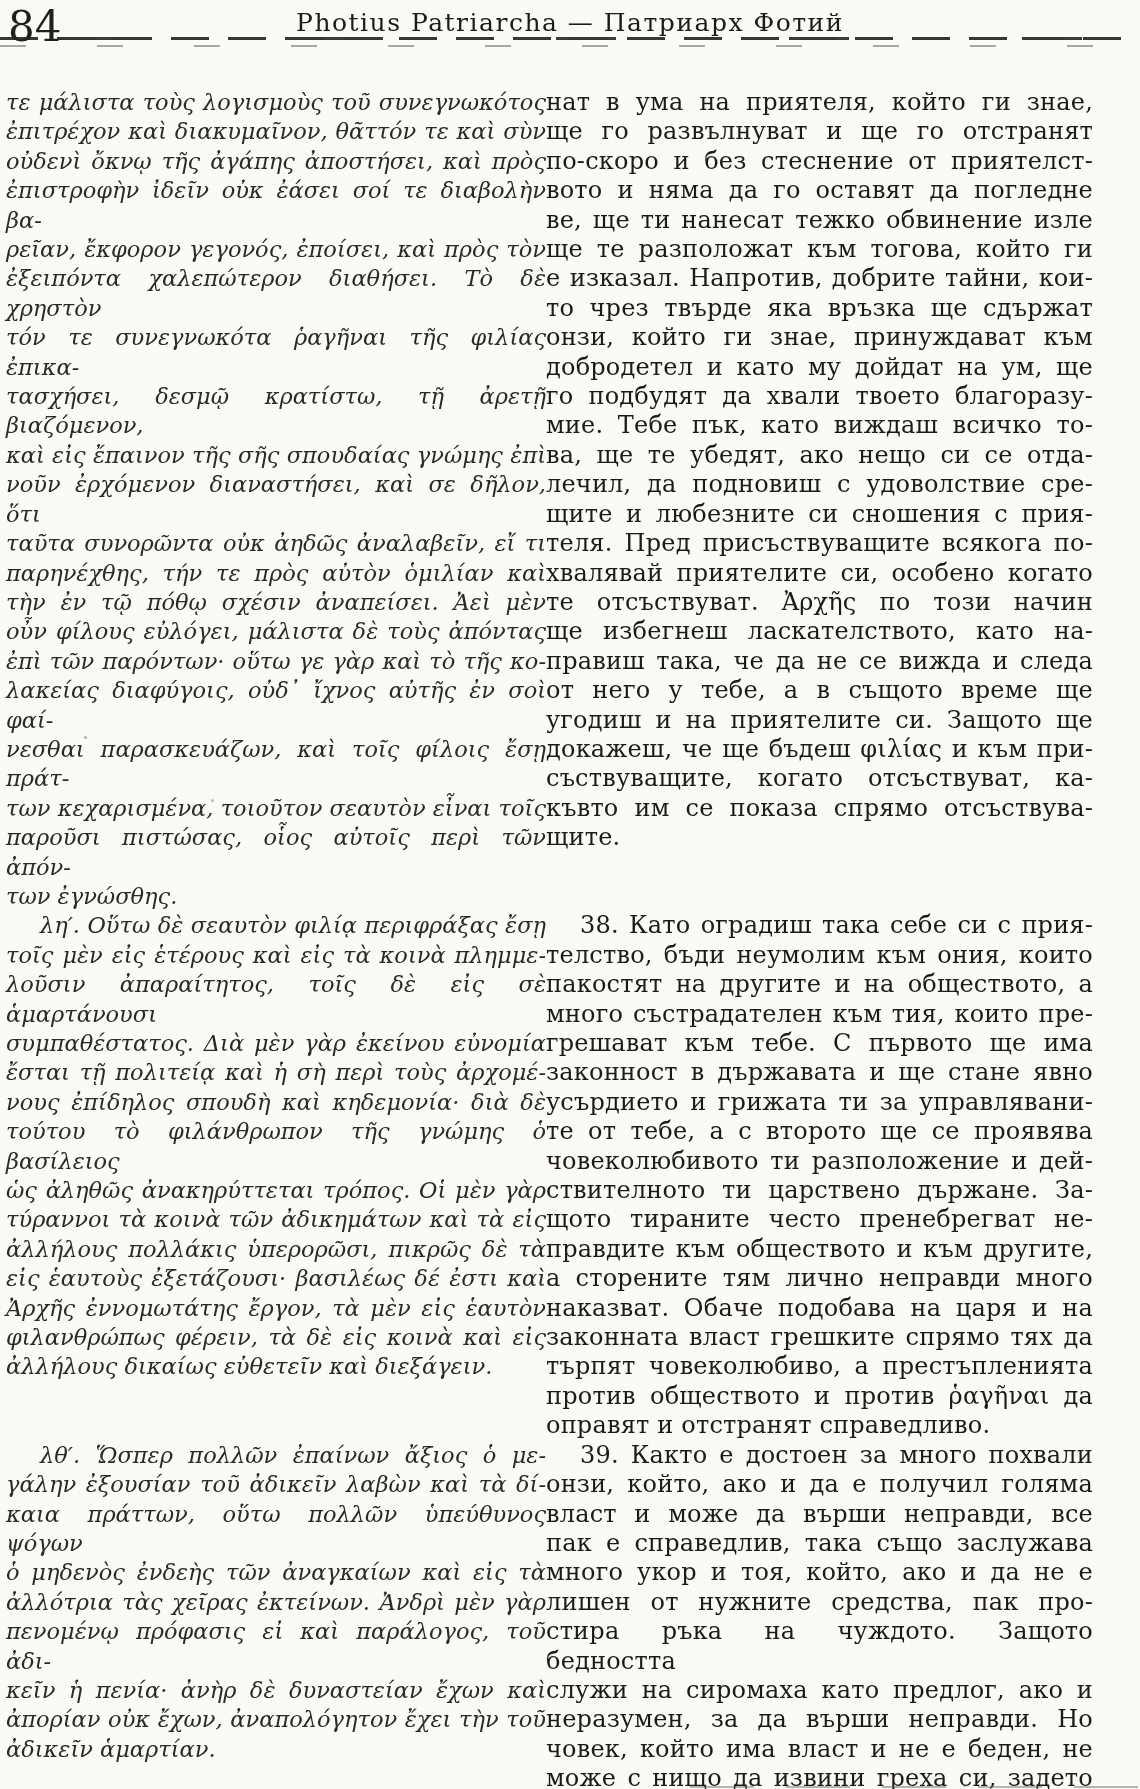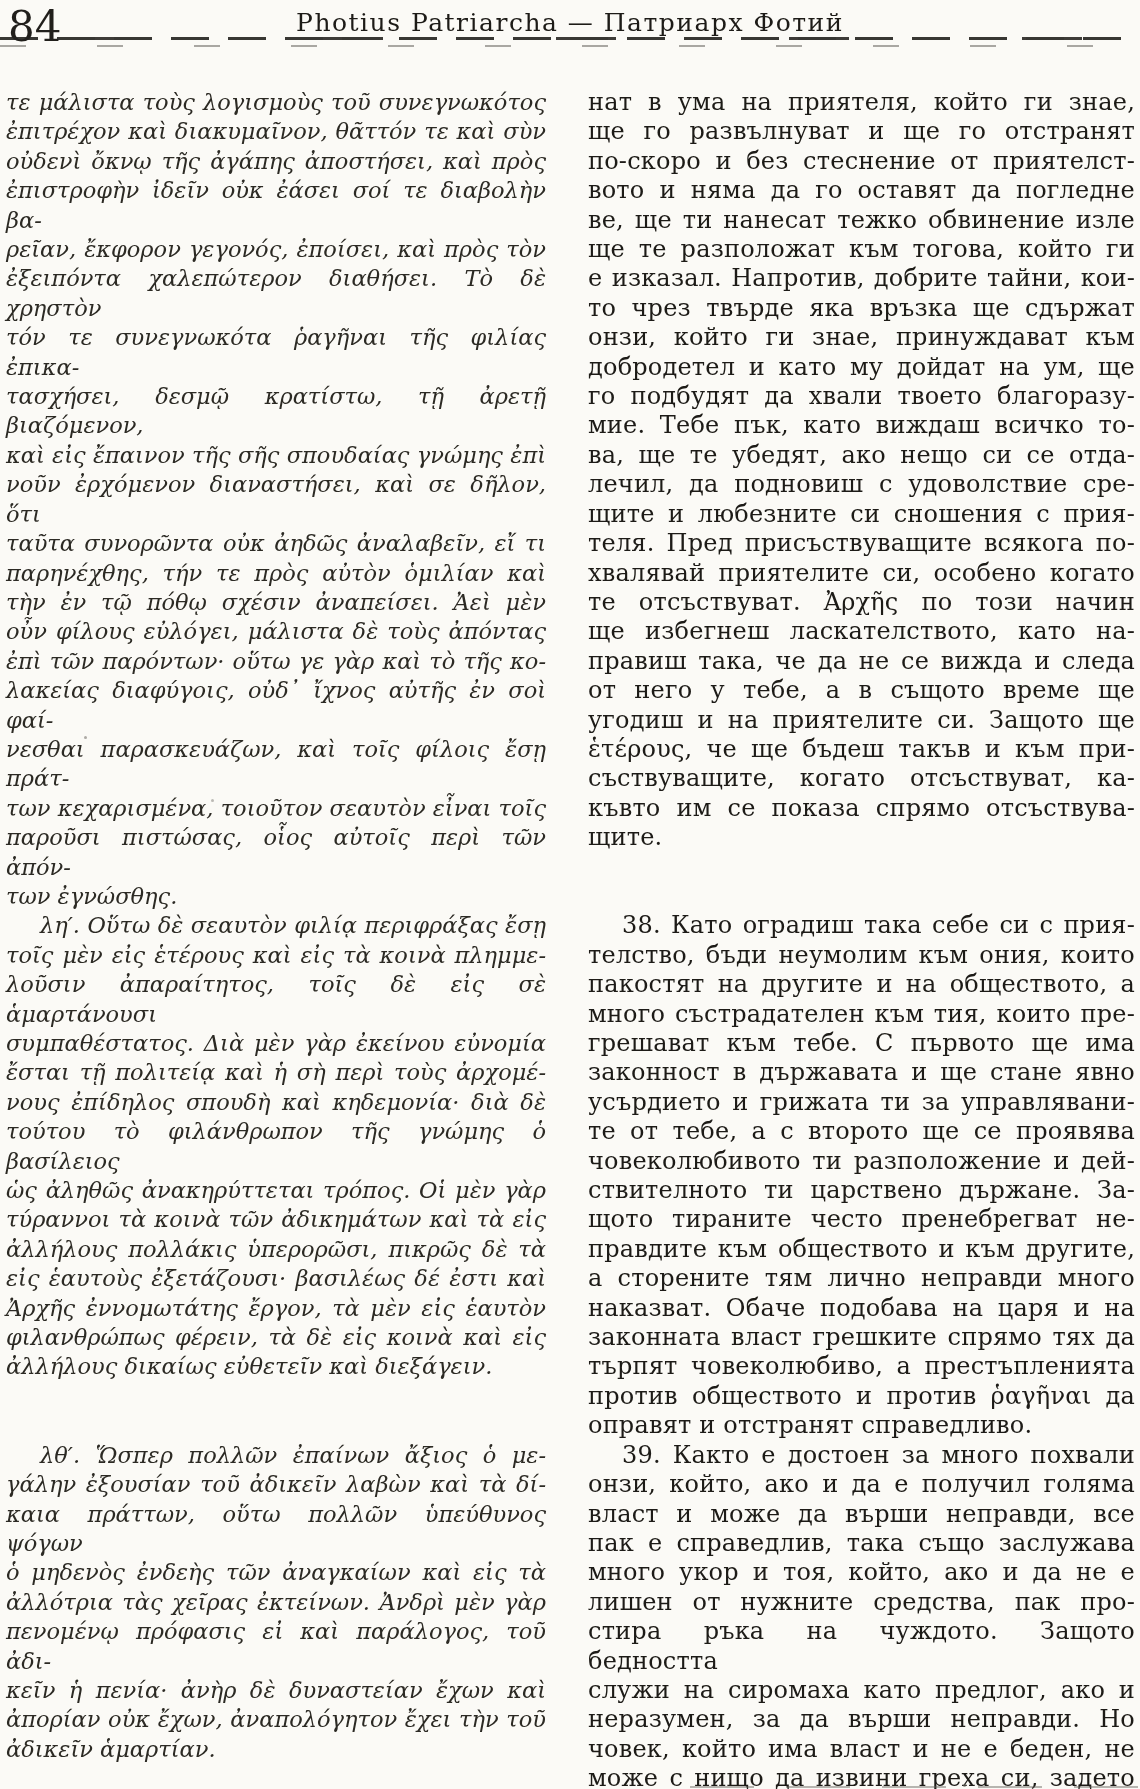--- a/index.html
+++ b/index.html
@@ -38,21 +38,21 @@
     height:2px; margin-top:5px; width:96%;
     background-image:
       repeating-linear-gradient(90deg, #57544e 0px 26px, rgba(0,0,0,0) 26px 97px);
     opacity:.5;
   }
 
   
   .columns { position:absolute; top:88px; left:6px; width:1129px; }
   .row { display:flex; align-items:flex-start; }
   .col { box-sizing:border-box; }
-  .col-greek { width:540px; margin-right:42px; }
+  .col-greek { width:540px; }
   .col-bulg  { width:547px; }
 
   .line {
     text-align:justify;
     text-align-last:justify;
     white-space:normal;
     line-height:29.4px;
     min-height:29.4px;
   }
   .line.last { text-align-last:left; }
@@ -136,21 +136,21 @@
           <div class="line">ва, ще те убедят, ако нещо си се отда-</div>
           <div class="line">лечил, да подновиш с удоволствие сре-</div>
           <div class="line">щите и любезните си сношения с прия-</div>
           <div class="line">теля. Пред присъствуващите всякога по-</div>
           <div class="line">хвалявай приятелите си, особено когато</div>
           <div class="line">те отсъствуват. Ἀρχῆς по този начин</div>
           <div class="line">ще избегнеш ласкателството, като на-</div>
           <div class="line">правиш така, че да не се вижда и следа</div>
           <div class="line">от него у тебе, а в същото време ще</div>
           <div class="line">угодиш и на приятелите си. Защото ще</div>
-          <div class="line">ἑτέρους, че ще бъдеш такъв и към при-</div>
+          <div class="line">докажеш, че ще бъдеш φιλίας и към при-</div>
           <div class="line">съствуващите, когато отсъствуват, ка-</div>
           <div class="line">къвто им се показа спрямо отсъствува-</div>
           <div class="line last">щите.</div>
         </div>
     </div>
 
     <div class="row">
       <div class="col col-greek greek indent-first">
           <div class="line">λη′. Οὕτω δὲ σεαυτὸν φιλίᾳ περιφράξας ἔσῃ</div>
           <div class="line">τοῖς μὲν εἰς ἑτέρους καὶ εἰς τὰ κοινὰ πλημμε-</div>

